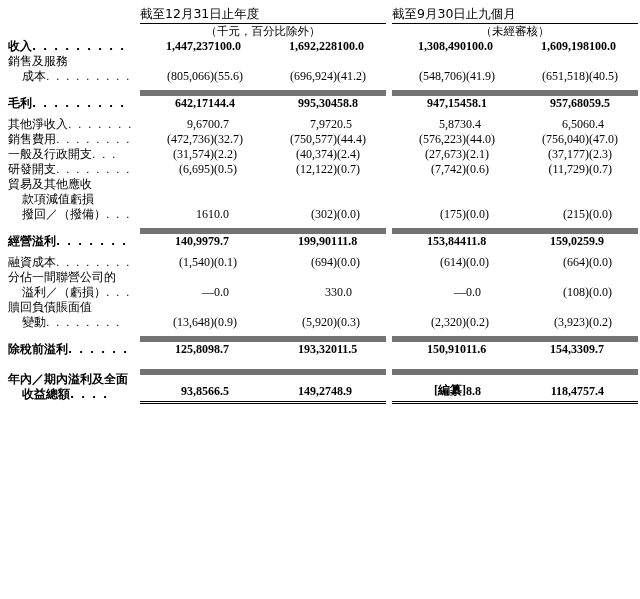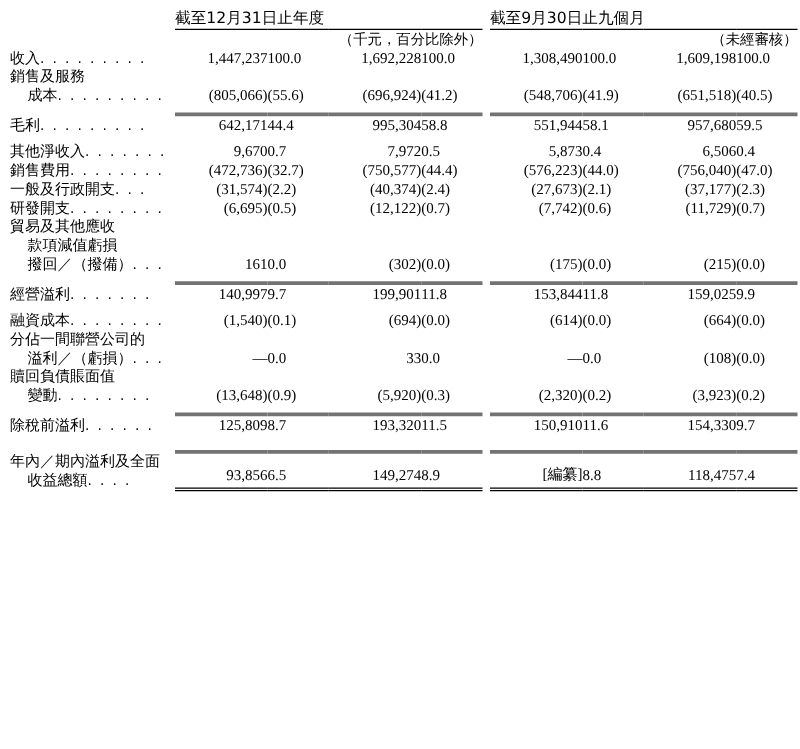--- a/index.html
+++ b/index.html
@@ -55,21 +55,21 @@
   }
   .hdr-unit {
     text-align: center;
     font-weight: bold;
     font-size: 11.5px;
     padding-top: 3px;
     padding-bottom: 3px;
     border-bottom: 1px solid #000;
   }
   .hdr-sub {
-    text-align: right;
+    text-align: center;
     font-size: 11.5px;
     padding-top: 5px;
     padding-bottom: 5px;
     font-family: Liberation Serif, serif;
   }
 
   .lbl {
     font-size: 12px;
     white-space: nowrap;
     padding-top: 2px;
@@ -91,22 +91,22 @@
   }
   .pct {
     text-align: left;
     font-size: 12px;
     white-space: nowrap;
     padding-top: 2px;
     padding-bottom: 2px;
     padding-right: 4px;
     font-family: "Liberation Serif", serif;
   }
-  .b .num, .b .pct, .b .lbl { font-weight: normal; margin-left: 12px; }
-  .topline .num, .topline .pct { border-top: 3px solid #737373; }
+  .b .num, .b .pct, .b .lbl { font-weight: bold; margin-left: 12px; }
+  .topline .num, .topline .pct { border-top: 6px solid #737373; }
   .dblbot .num, .dblbot .pct {
     border-bottom: 3px double #000;
     padding-bottom: 2px;
   }
   .tallgap td { height: 6px; }
   .wrap2 { line-height: 1.25; }
 </style>
 </head>
 <body>
 
@@ -175,21 +175,21 @@
           <td></td>
           <td></td>
         </tr>
         <tr class="b topline">
           <td class="lbl wrap2">毛利<span class="dots">. . . . . . . . .</span></td>
           <td class="num">642,171</td>
           <td class="pct">44.4</td>
           <td class="num">995,304</td>
           <td class="pct">58.8</td>
           <td></td>
-          <td class="num">551,944</td>
+          <td class="num">947,154</td>
           <td class="pct">58.1</td>
           <td class="num">957,680</td>
           <td class="pct">59.5</td>
         </tr>
         <tr class="tallgap">
           <td></td>
           <td></td>
           <td></td>
           <td></td>
           <td></td>

